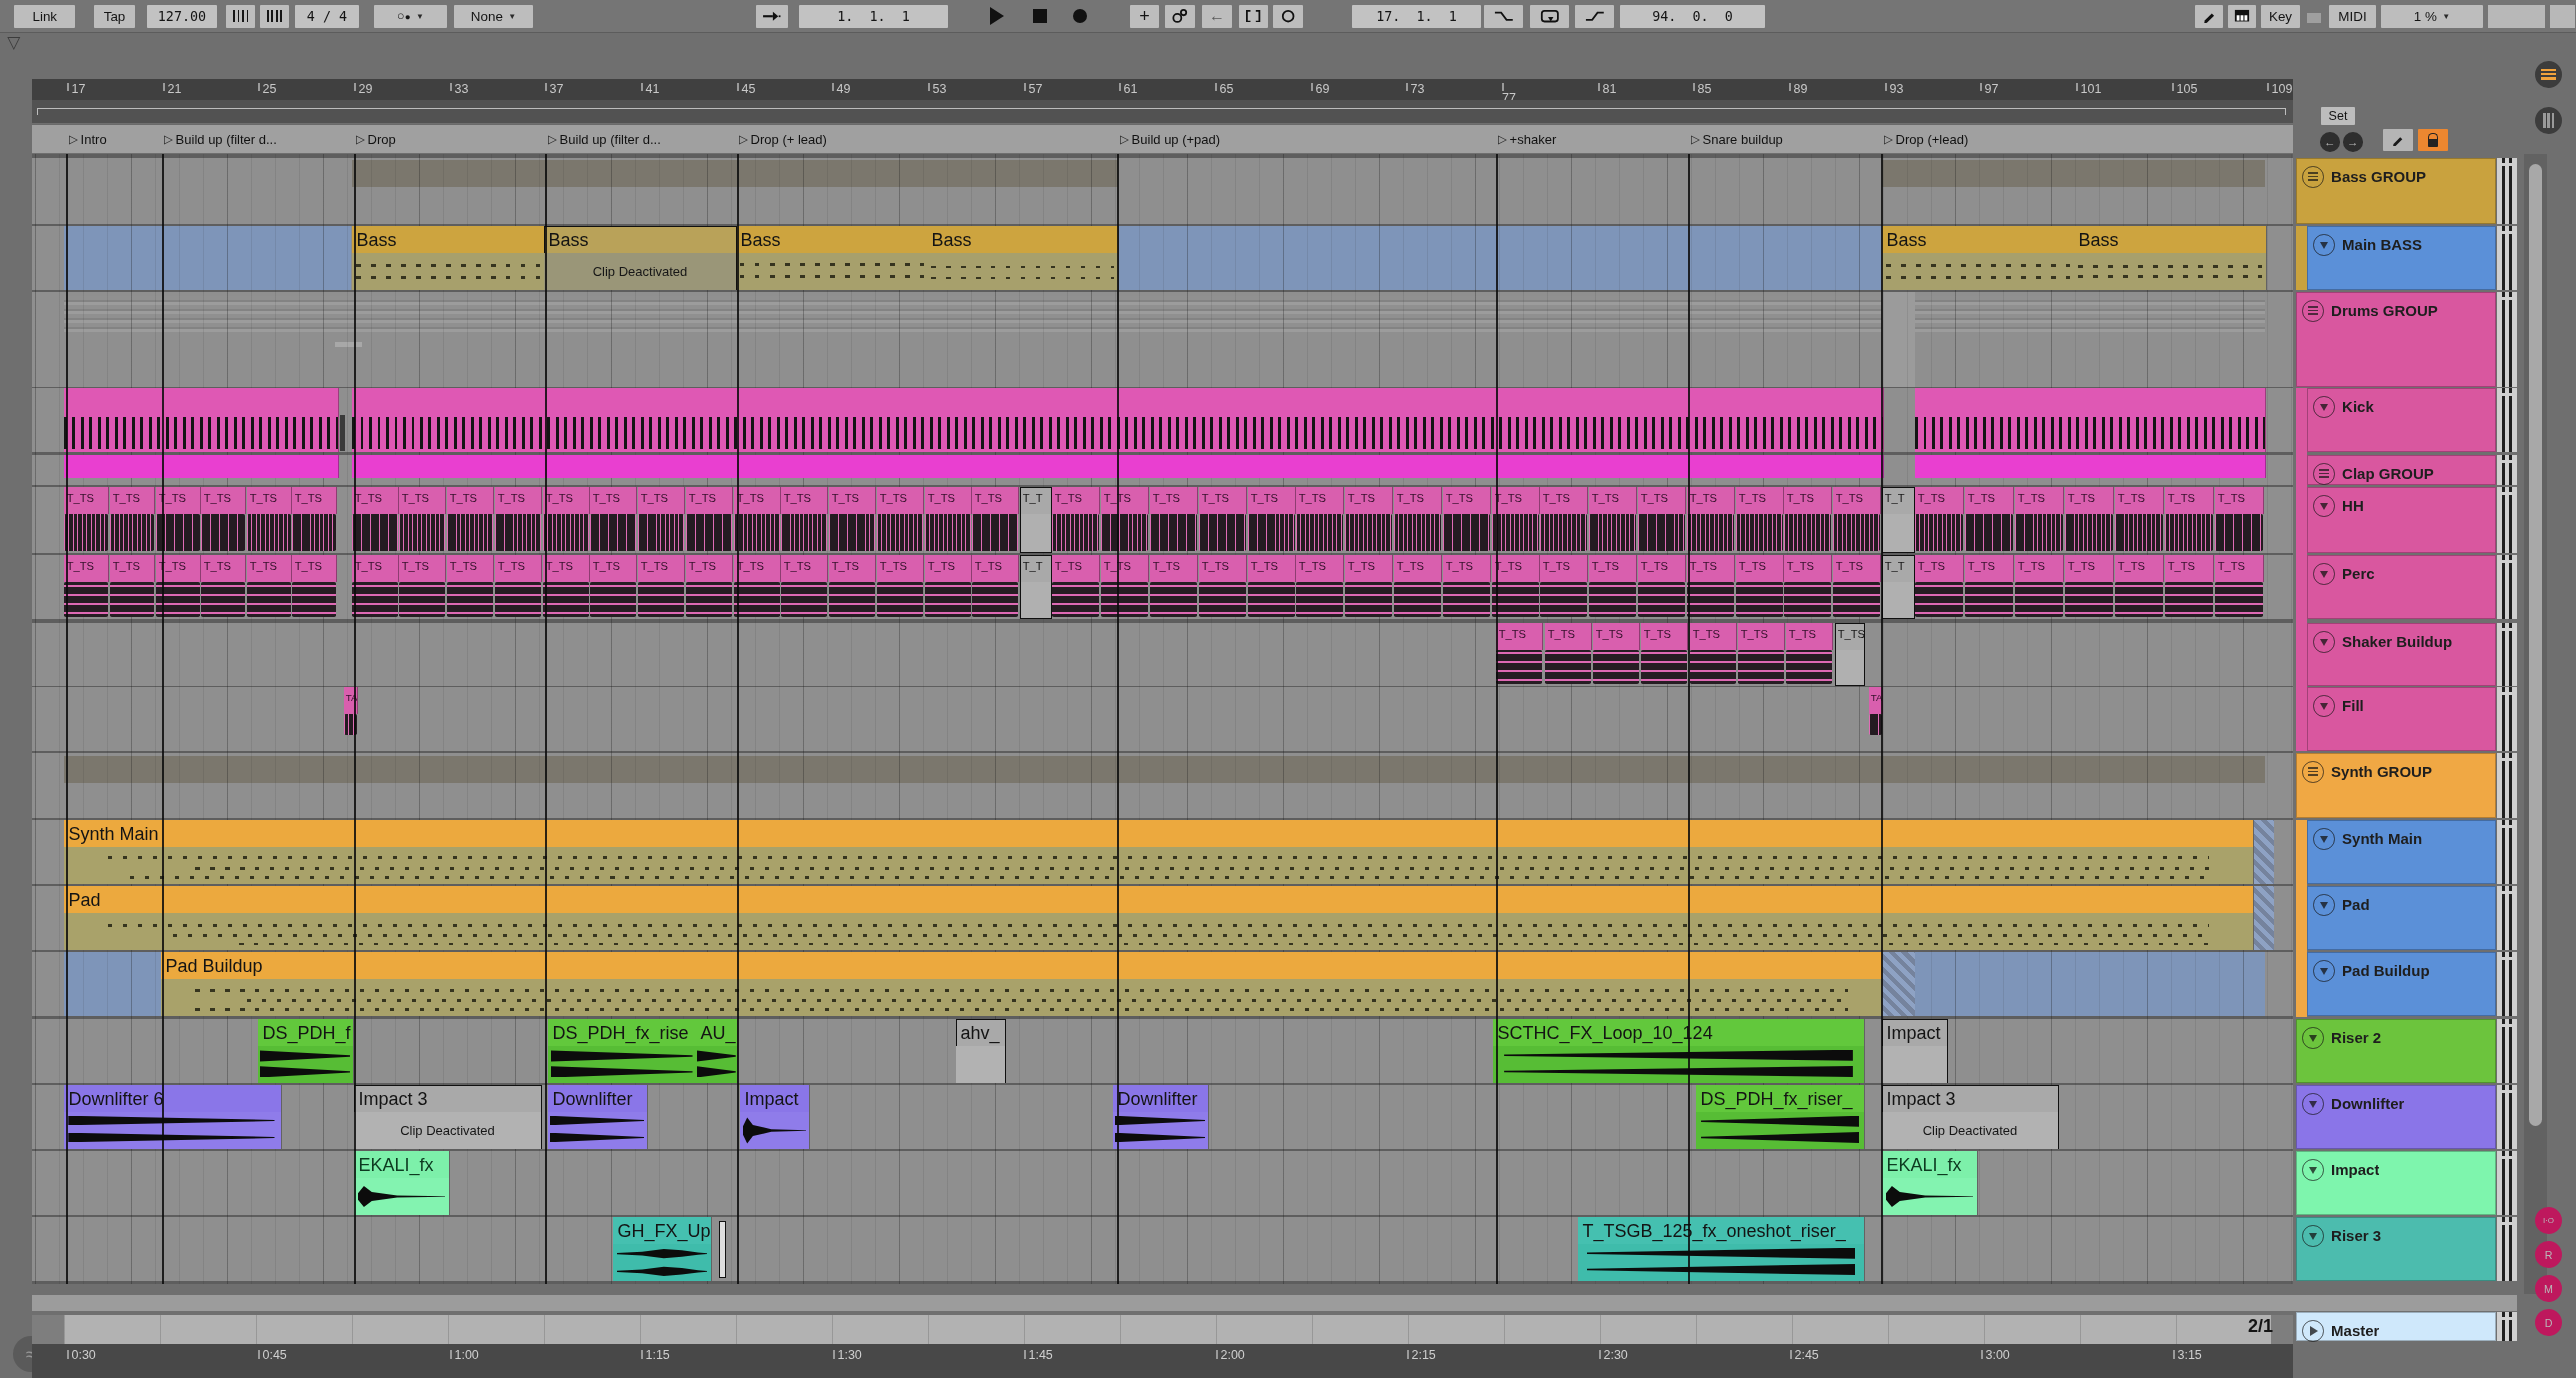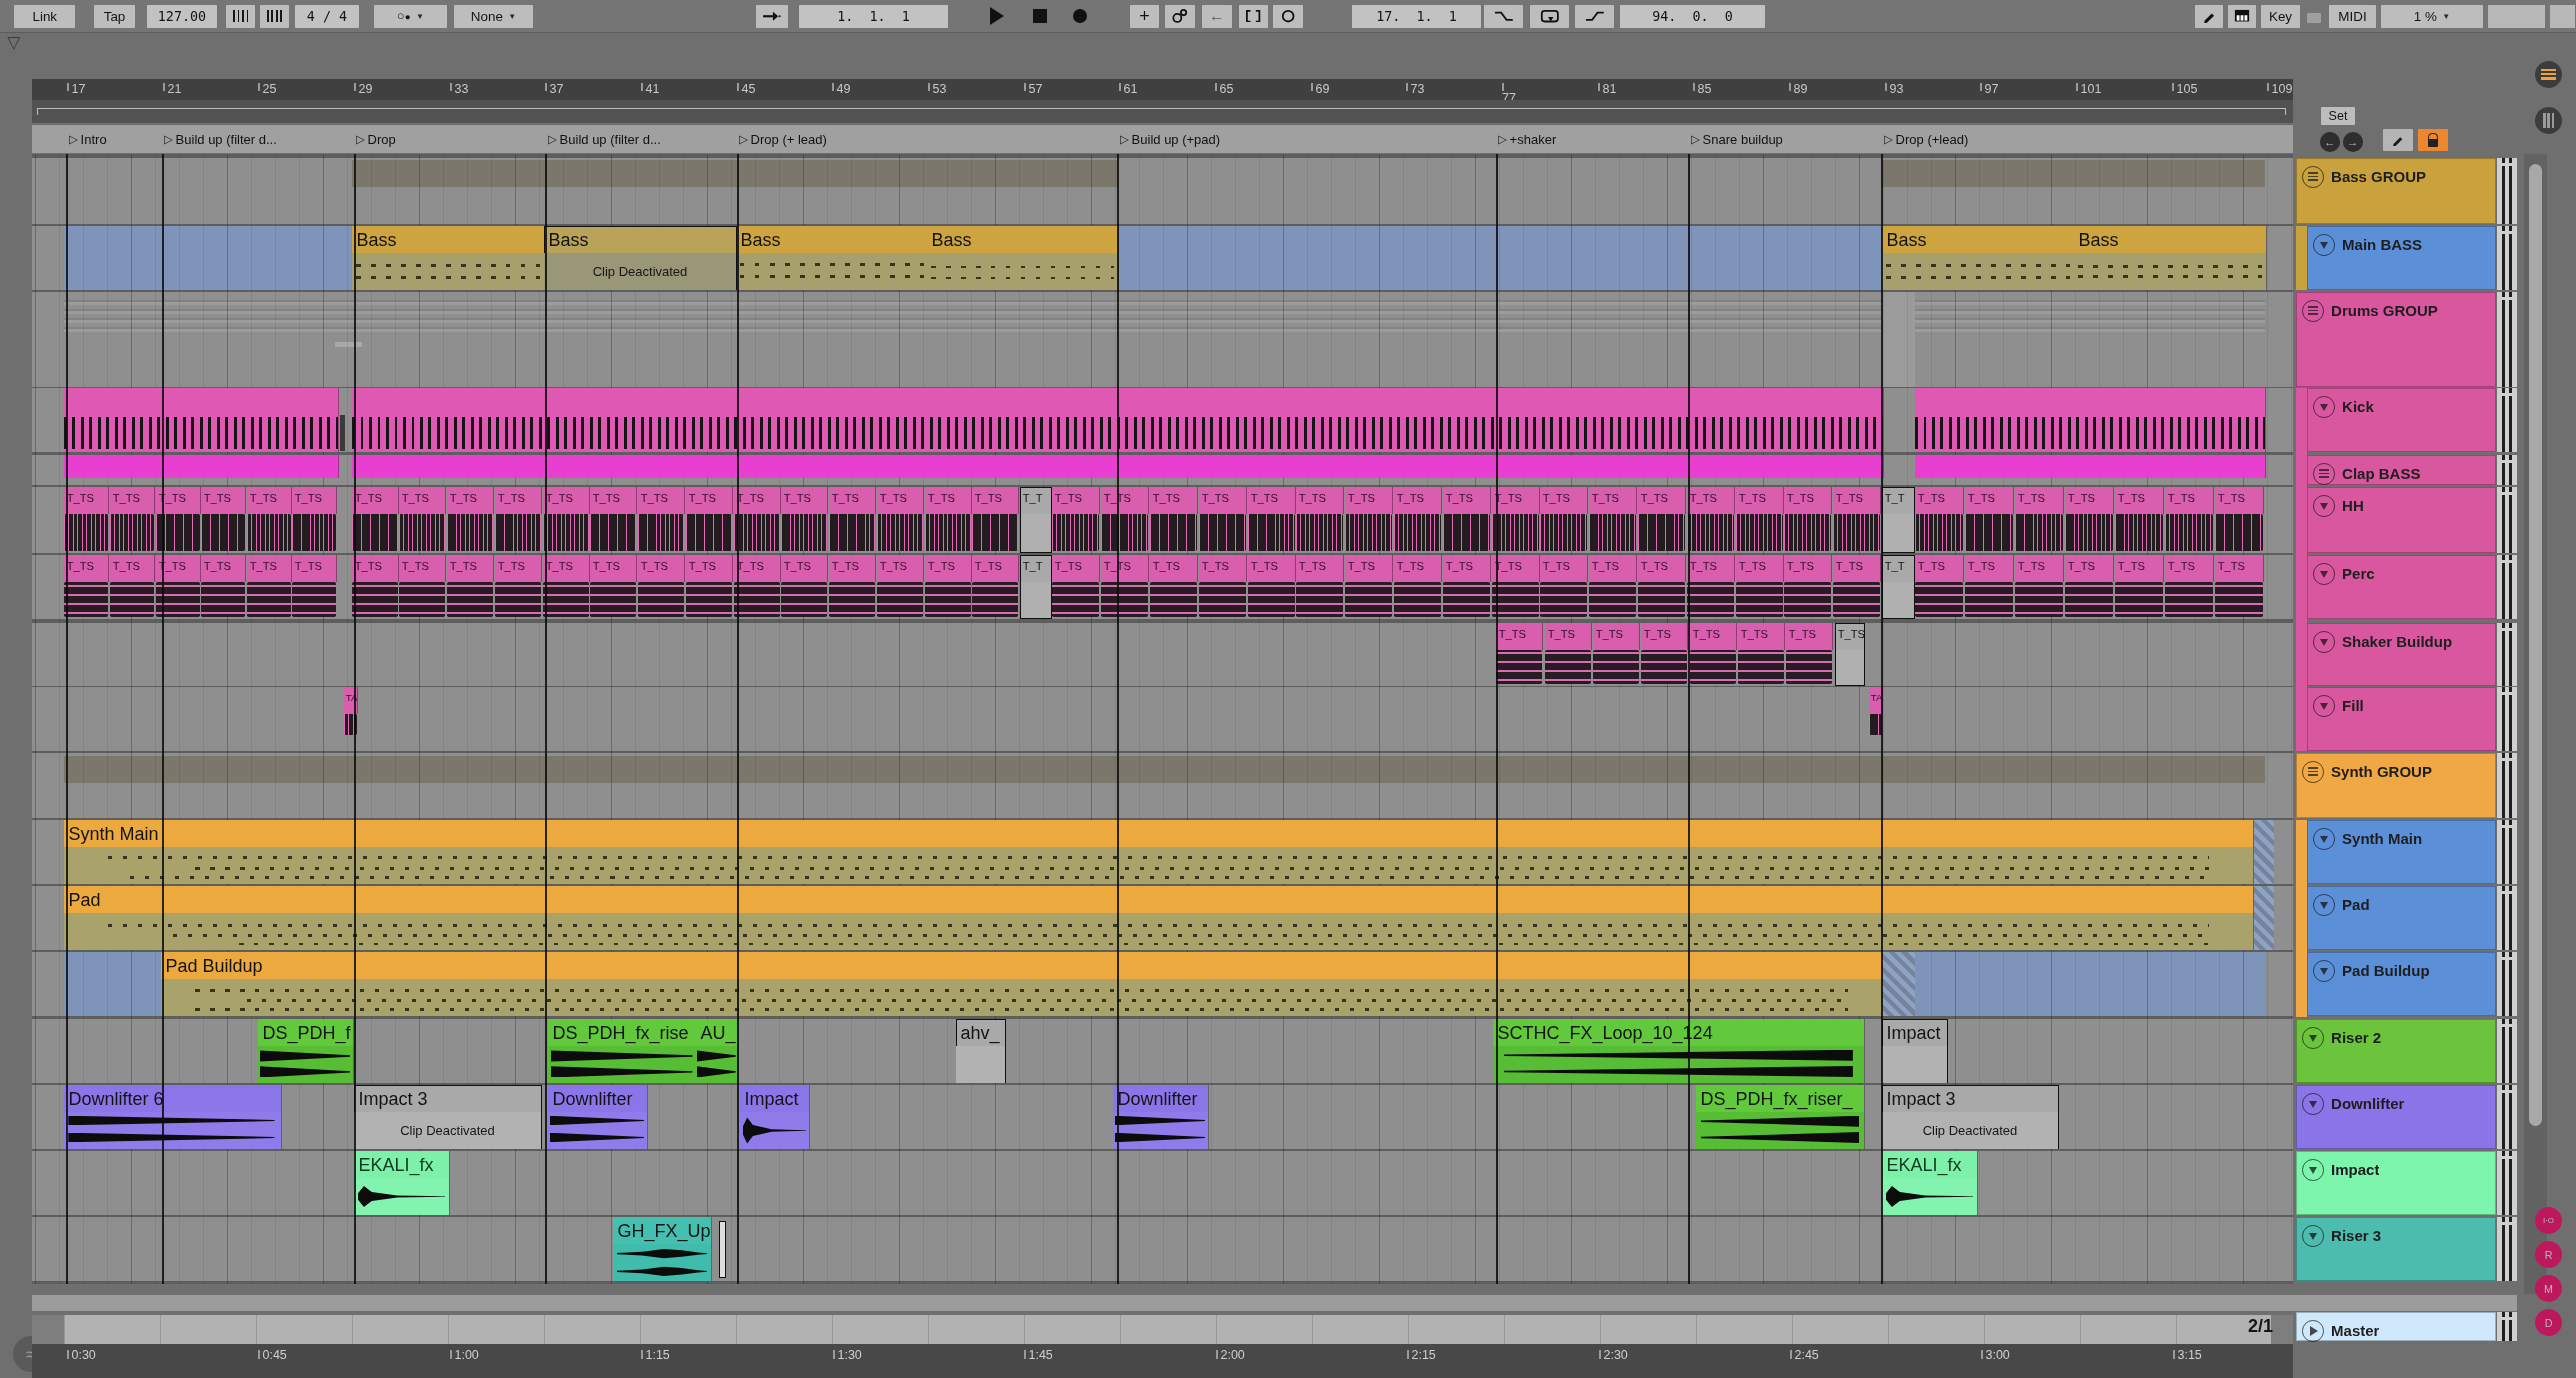--- a/index.html
+++ b/index.html
@@ -1024,20 +1024,27 @@
 
   <div class="lane" id="lane-riser3" style="top:1217px;height:64px;">
     <div class="clip teal" style="left:581px;width:98px;">
       <div class="ch">GH_FX_Up</div>
       <div class="cb">
           <div class="swell" style="top:6%;height:40%;"></div>
           <div class="swell" style="top:54%;height:40%;"></div>
         </div>
     </div>
     <div class="abs" style="left:687px;top:3.6px;width:7.2px;height:57px;background:#dedede;border:0.9px solid #111;box-sizing:border-box;z-index:11;"></div>
+    <div class="clip teal" style="left:1546px;width:286px;">
+      <div class="ch">T_TSGB_125_fx_oneshot_riser_</div>
+      <div class="cb">
+          <div class="wedge-up" style="top:10%;"></div>
+          <div class="wedge-up" style="top:54%;"></div>
+        </div>
+    </div>
   </div>
 
   <div id="grid">
       <div class="g1"></div>
       <div class="g4"></div>
     </div>
   <div id="loclines">
       <div class="locline" style="left: 66px;"></div>
       <div class="locline" style="left: 162px;"></div>
       <div class="locline" style="left: 354px;"></div>
@@ -1133,21 +1140,21 @@
         <span class="cico">
           <span class="tri"></span>
         </span>
         <span class="lbl">Kick</span>
       </div>
       <div class="meter" style="top: 388px; height: 64px;"></div>
       <div class="thead ind" style="top: 455px; height: 30px; background: rgb(217, 87, 159);">
         <span class="cico">
           <span class="bars"></span>
         </span>
-        <span class="lbl">Clap BASS</span>
+        <span class="lbl">Clap GROUP</span>
       </div>
       <div class="meter" style="top: 455px; height: 30px;"></div>
       <div class="thead ind" style="top: 487px; height: 66px; background: rgb(217, 87, 159);">
         <span class="cico">
           <span class="tri"></span>
         </span>
         <span class="lbl">HH</span>
       </div>
       <div class="meter" style="top: 487px; height: 66px;"></div>
       <div class="thead ind" style="top: 555px; height: 64px; background: rgb(217, 87, 159);">

